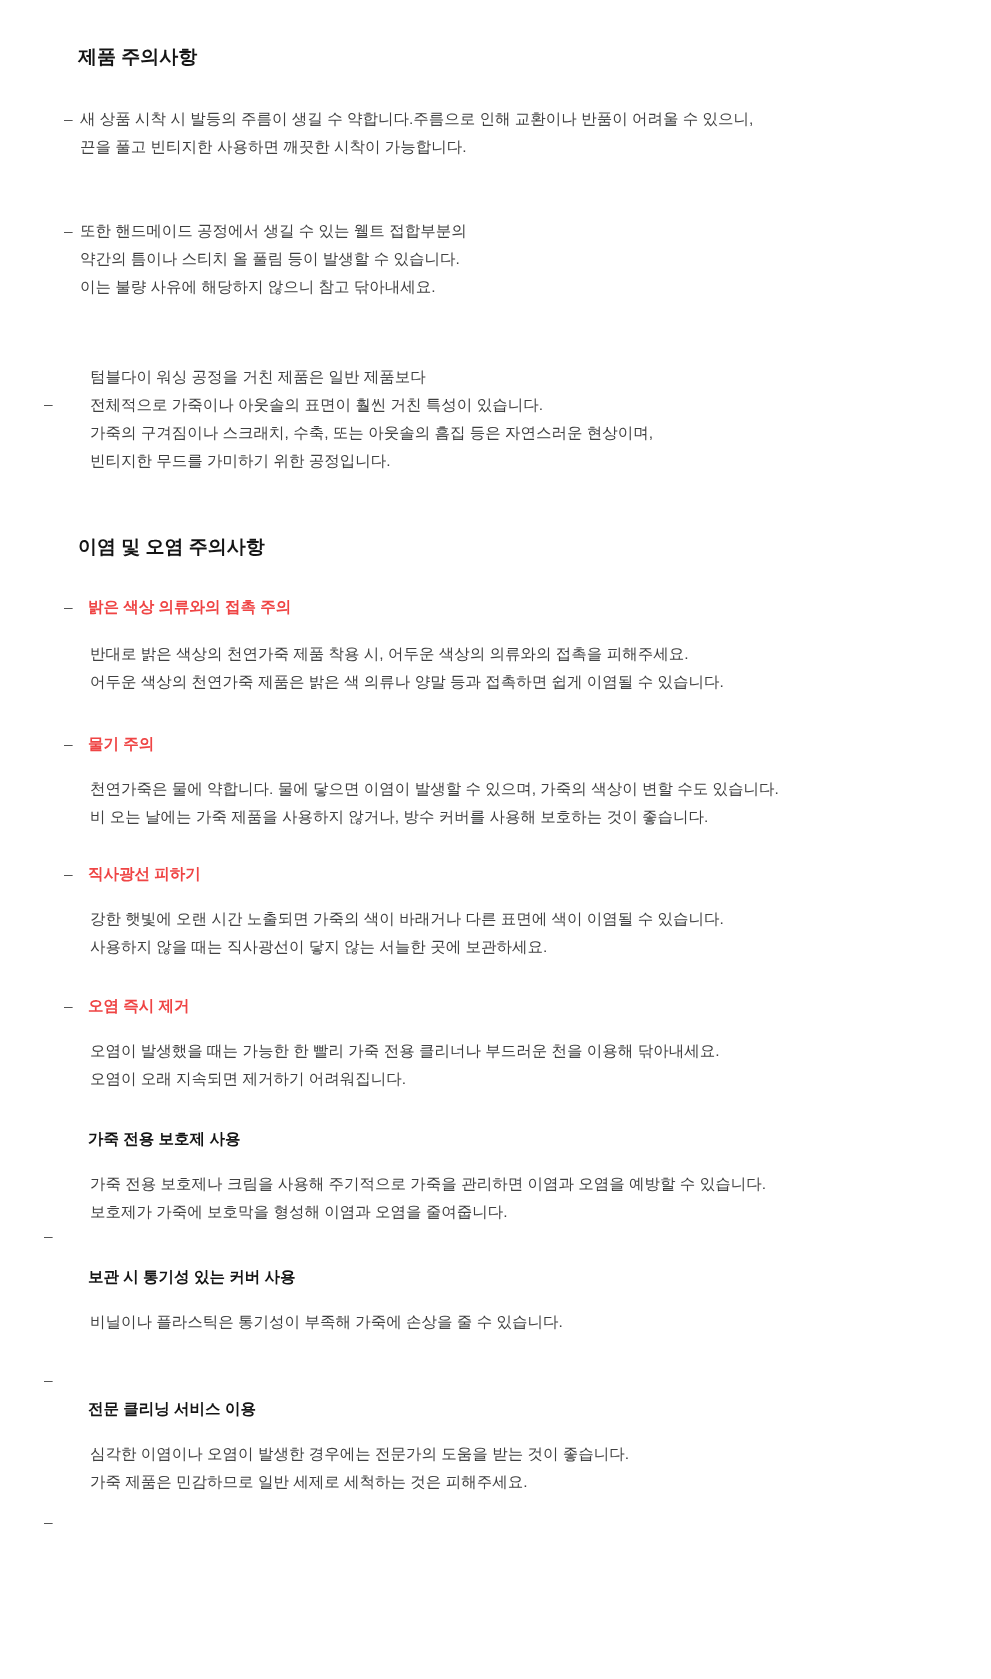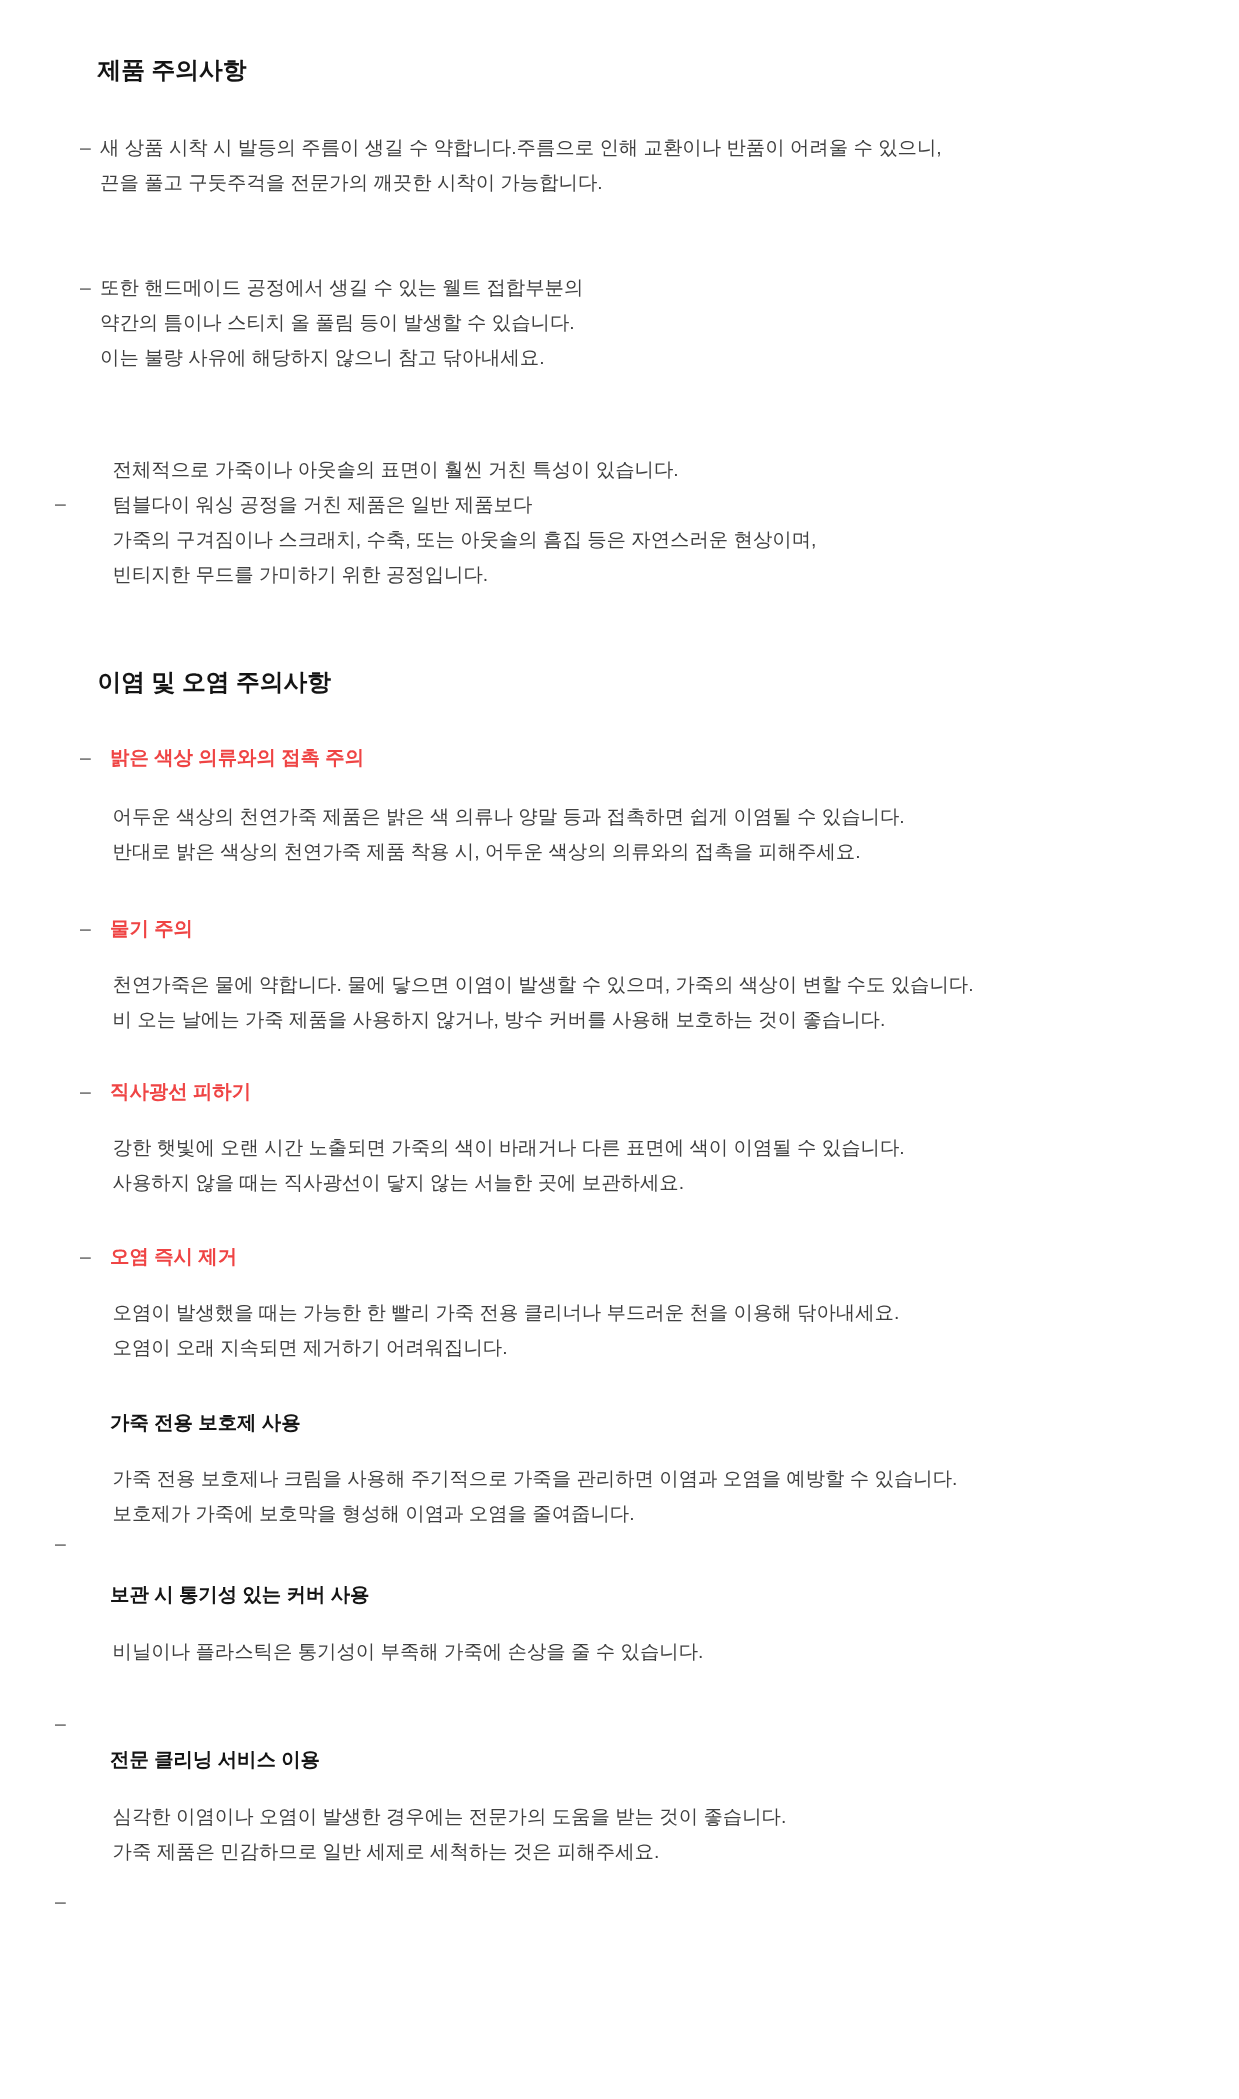--- a/index.html
+++ b/index.html
@@ -81,50 +81,50 @@
 <body>
 
 <div class="page">
 
   <h2 class="sec-title" style="top:43px">제품 주의사항</h2>
 
   <div class="bullet-item" style="top:105px">
     <span class="dash">–</span>
     <div class="lines">
       <div class="line">새 상품 시착 시 발등의 주름이 생길 수 약합니다.주름으로 인해 교환이나 반품이 어려울 수 있으니,</div>
-      <div class="line">끈을 풀고 구둣주걱을 전문가의 깨끗한 시착이 가능합니다.</div>
+      <div class="line">끈을 풀고 빈티지한 사용하면 깨끗한 시착이 가능합니다.</div>
     </div>
   </div>
 
   <div class="bullet-item" style="top:217px">
     <span class="dash">–</span>
     <div class="lines">
       <div class="line">또한 핸드메이드 공정에서 생길 수 있는 웰트 접합부분의</div>
       <div class="line">약간의 틈이나 스티치 올 풀림 등이 발생할 수 있습니다.</div>
       <div class="line">이는 불량 사유에 해당하지 않으니 참고 닦아내세요.</div>
     </div>
   </div>
 
   <span class="margin-dash" style="top:390px">–</span>
   <div class="body-para" style="top:363px">
+    <div class="line">텀블다이 워싱 공정을 거친 제품은 일반 제품보다</div>
     <div class="line">전체적으로 가죽이나 아웃솔의 표면이 훨씬 거친 특성이 있습니다.</div>
-    <div class="line">텀블다이 워싱 공정을 거친 제품은 일반 제품보다</div>
     <div class="line">가죽의 구겨짐이나 스크래치, 수축, 또는 아웃솔의 흠집 등은 자연스러운 현상이며,</div>
     <div class="line">빈티지한 무드를 가미하기 위한 공정입니다.</div>
   </div>
 
   <h2 class="sec-title" style="top:533px">이염 및 오염 주의사항</h2>
 
   <div class="sub-head" style="top:593px">
     <span class="dash sub-dash">–</span>
     <span class="head-text">밝은 색상 의류와의 접촉 주의</span>
   </div>
   <div class="body-para" style="top:640px">
+    <div class="line">반대로 밝은 색상의 천연가죽 제품 착용 시, 어두운 색상의 의류와의 접촉을 피해주세요.</div>
     <div class="line">어두운 색상의 천연가죽 제품은 밝은 색 의류나 양말 등과 접촉하면 쉽게 이염될 수 있습니다.</div>
-    <div class="line">반대로 밝은 색상의 천연가죽 제품 착용 시, 어두운 색상의 의류와의 접촉을 피해주세요.</div>
   </div>
 
   <div class="sub-head" style="top:730px">
     <span class="dash sub-dash">–</span>
     <span class="head-text">물기 주의</span>
   </div>
   <div class="body-para" style="top:775px">
     <div class="line">천연가죽은 물에 약합니다. 물에 닿으면 이염이 발생할 수 있으며, 가죽의 색상이 변할 수도 있습니다.</div>
     <div class="line">비 오는 날에는 가죽 제품을 사용하지 않거나, 방수 커버를 사용해 보호하는 것이 좋습니다.</div>
   </div>

